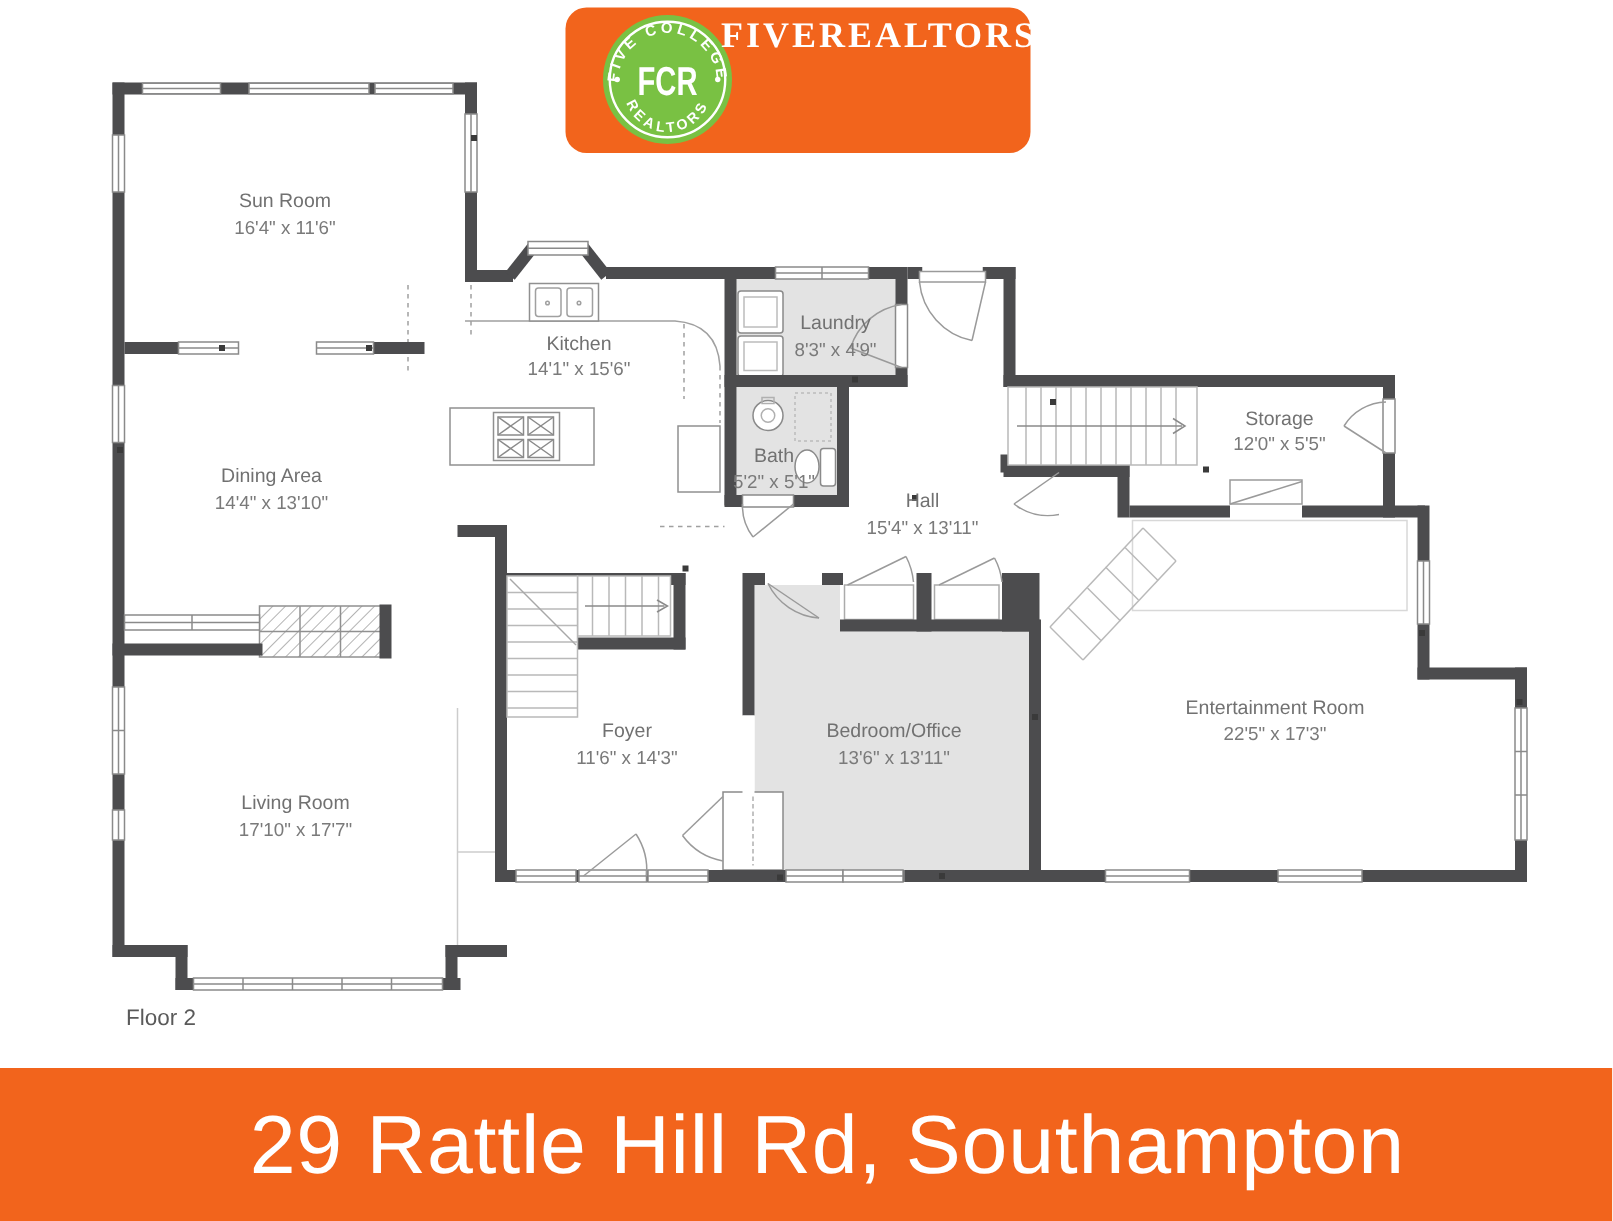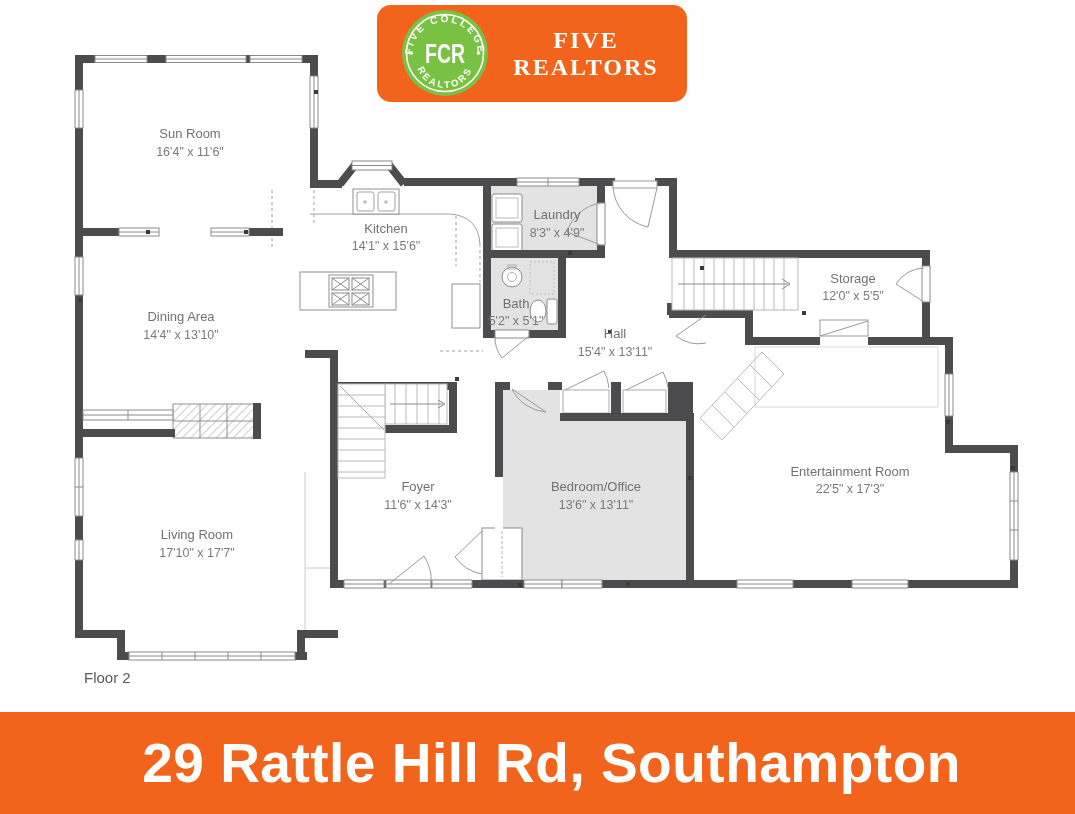--- a/index.html
+++ b/index.html
@@ -3,26 +3,26 @@
 <meta charset="utf-8">
 <style>
   html,body{margin:0;padding:0;background:#ffffff;}
   .canvas{position:relative;width:1075px;height:814px;background:#ffffff;overflow:hidden;
           font-family:"Liberation Sans",sans-serif;}
   .plan-svg{position:absolute;left:0;top:0;z-index:1;}
   .badge{position:absolute;left:377px;top:5px;width:310px;height:97px;background:#F2641C;
          border-radius:14px;z-index:3;}
   .logo-wrap{position:absolute;left:24px;top:4px;width:88px;height:88px;}
   .brand-text{position:absolute;left:118px;top:6px;width:182px;height:85px;display:flex;
-              flex-direction:column;justify-content:center;color:#ffffff;
+              flex-direction:row;justify-content:center;color:#ffffff;
               font-family:"Liberation Serif",serif;font-weight:bold;font-size:24px;
               letter-spacing:2px;line-height:27px;text-align:center;}
   .footer{position:absolute;left:0;top:712px;width:1075px;height:102px;background:#F2641C;
           display:flex;align-items:center;justify-content:center;z-index:2;}
-  .footer-text{color:#ffffff;font-size:55px;font-weight:700;letter-spacing:0.5px;
+  .footer-text{color:#ffffff;font-size:55px;font-weight:400;letter-spacing:0.5px;
                font-family:"Liberation Sans",sans-serif;margin-left:28px;}
   .room-name{font-size:13px;fill:#717171;}
   .room-dim{font-size:12.5px;fill:#7a7a7a;}
   .floor-label{font-size:15px;fill:#5a5a5a;}
   text{font-family:"Liberation Sans",sans-serif;}
 </style>
 </head>
 <body>
 
 <div class="canvas">

